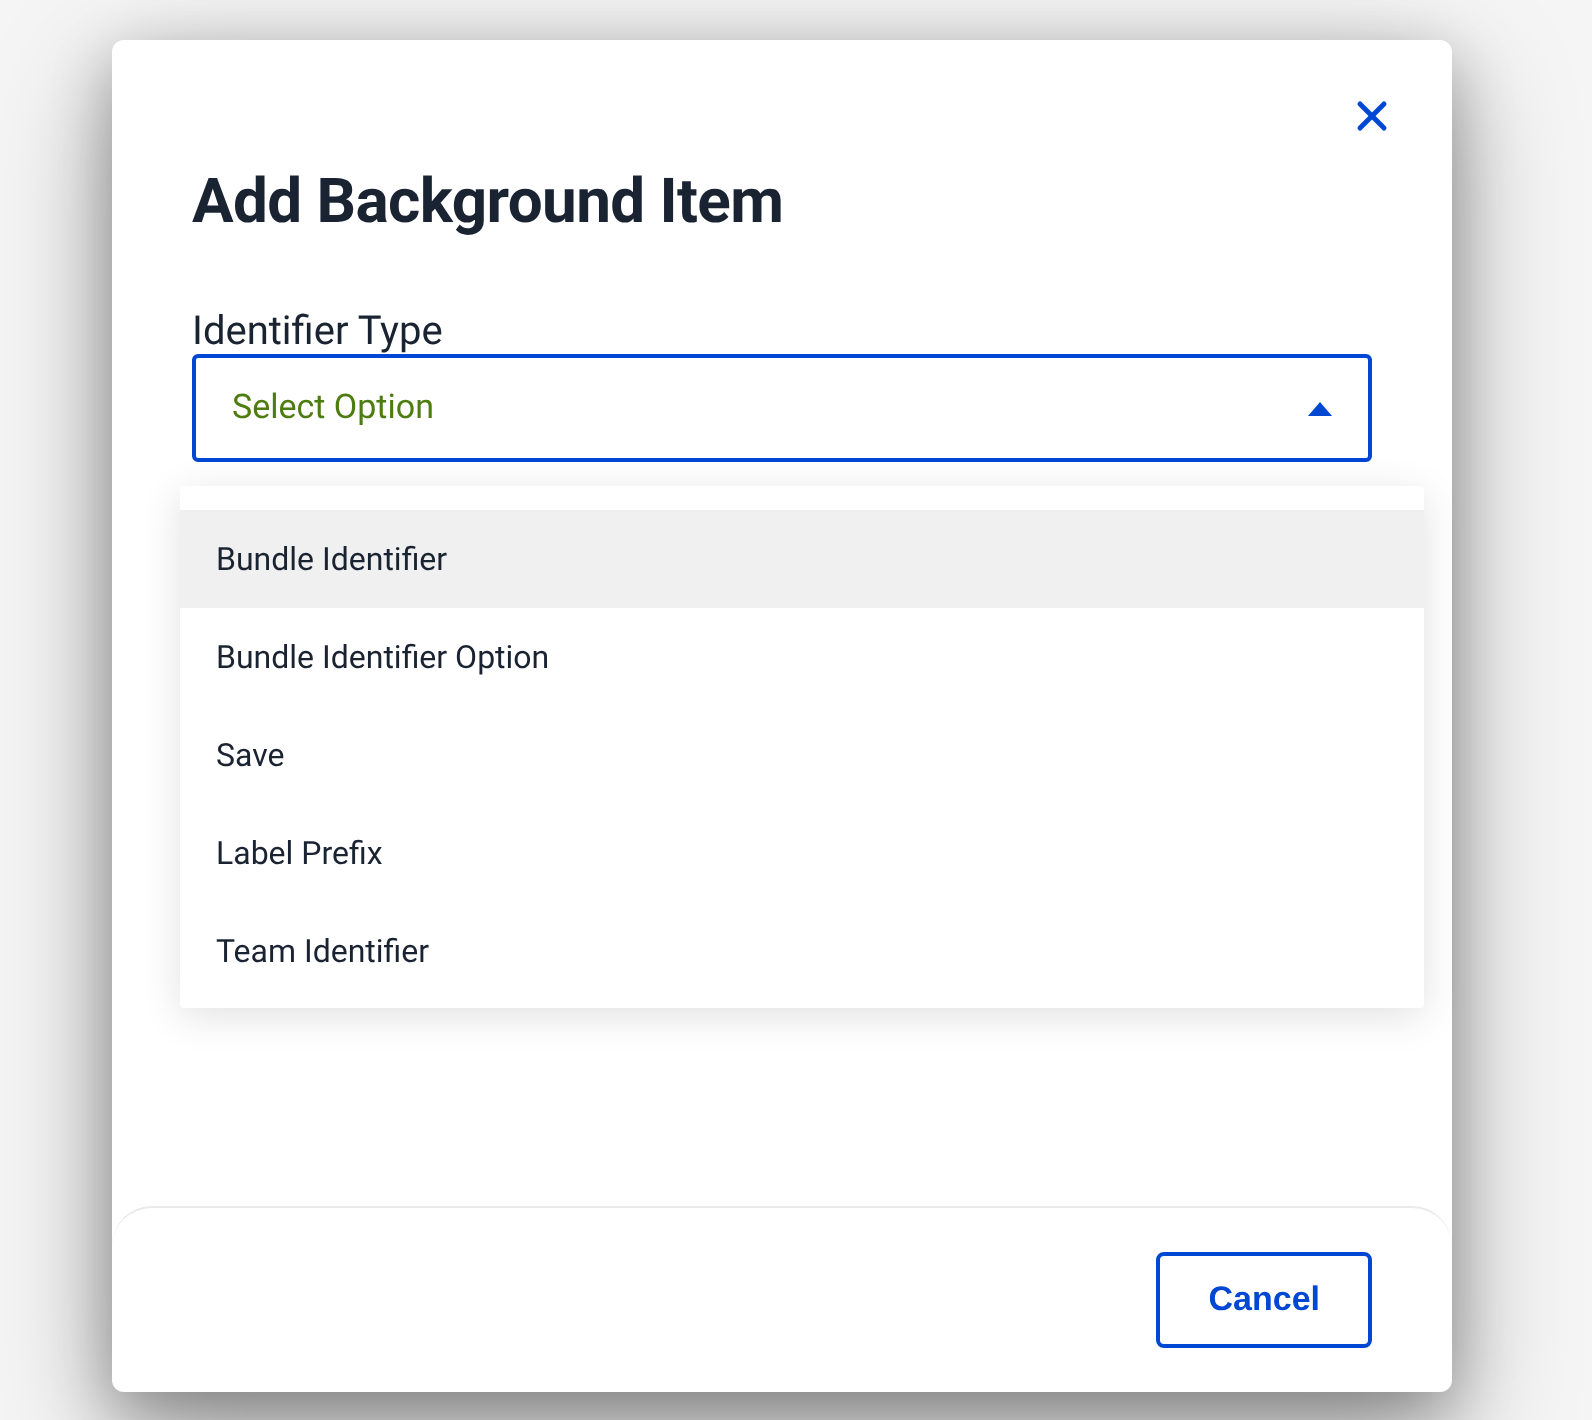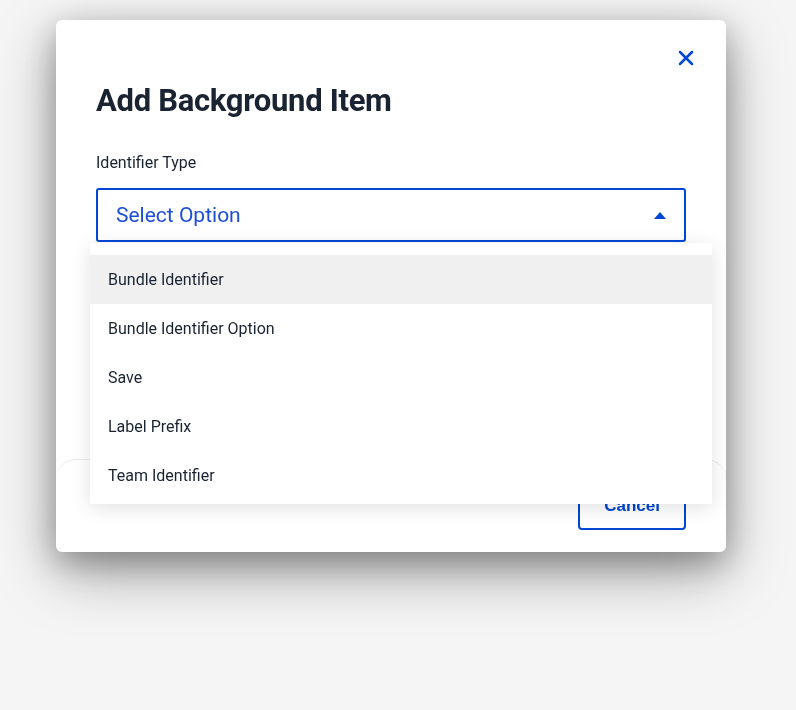--- a/index.html
+++ b/index.html
@@ -12,21 +12,21 @@
       background: #f5f5f5;
       width: 796px;
       height: 710px;
       position: relative;
     }
     .modal {
       position: absolute;
       top: 20px;
       left: 56px;
       width: 670px;
-      height: 532px;
+      height: 676px;
       background: #fff;
       border-radius: 6px;
       box-shadow: 0 20px 60px rgba(0,0,0,0.35), 0 10px 30px rgba(0,0,0,0.25);
       display: flex;
       flex-direction: column;
     }
     .close-btn {
       position: absolute;
       top: 28px;
       right: 28px;
@@ -50,40 +50,39 @@
       font-weight: 700;
       color: #1a2332;
       letter-spacing: -0.3px;
     }
     .modal-body {
       padding: 34px 40px 0 40px;
       flex: 1;
       position: relative;
     }
     .field-label {
-      font-size: 16px;
+      font-size: 20px;
       color: #1a2332;
-      margin-bottom: 16px;
       display: block;
     }
     .select-box {
       width: 100%;
       height: 54px;
       border: 2px solid #0047d4;
       border-radius: 3px;
       display: flex;
       align-items: center;
       justify-content: space-between;
       padding: 0 18px;
       cursor: pointer;
       background: #fff;
     }
     .select-placeholder {
-      font-size: 21px;
-      color: #1d4ed8;
+      font-size: 17px;
+      color: #4d7c0f;
     }
     .caret {
       width: 0;
       height: 0;
       border-left: 6px solid transparent;
       border-right: 6px solid transparent;
       border-bottom: 7px solid #0047d4;
     }
     .dropdown {
       position: absolute;

